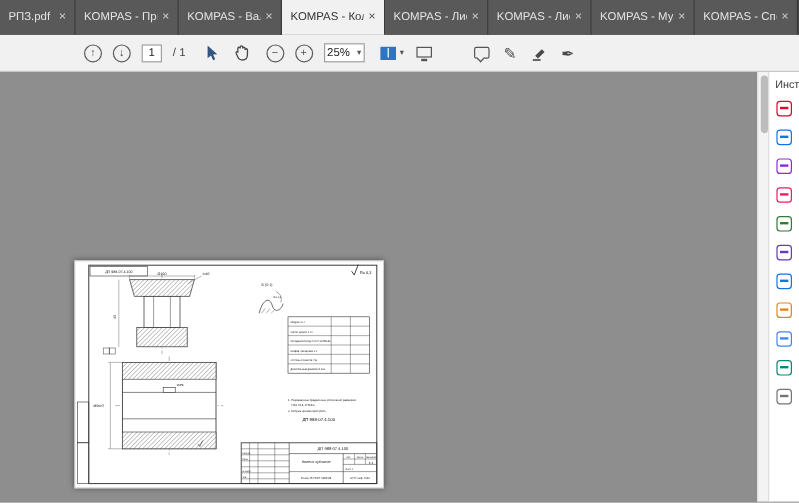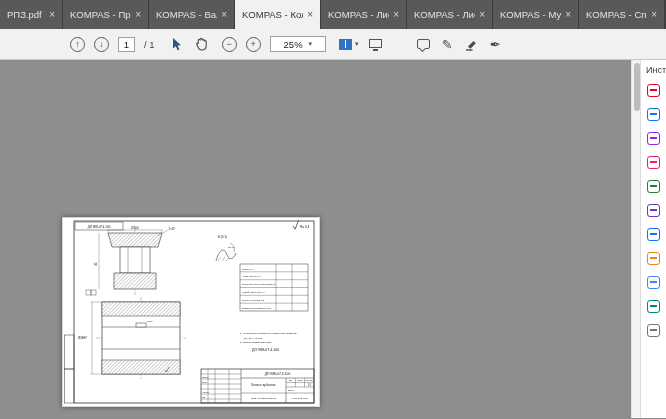--- a/index.html
+++ b/index.html
@@ -16,21 +16,21 @@
   .tab .x { margin-left:4px; font-size:10px; opacity:.85; }
 
   
   .toolbar { display:flex; align-items:center; height:31px; padding-left:70px; gap:9px;
              background:#f1f1f2; border-bottom:1px solid #c8c8c8; color:#4a4a4a; }
   .circle { width:15px; height:15px; border:1.3px solid #5b5b5b; border-radius:50%;
             display:flex; align-items:center; justify-content:center; font-size:9px; line-height:1; }
   .pagebox { width:17px; height:15px; border:1px solid #9f9f9f; background:#fff; font-size:9.5px;
              display:flex; align-items:center; justify-content:center; color:#222; }
   .pagetotal { font-size:9.5px; color:#444; }
-  .zoomsel { height:16px; border:1px solid #9f9f9f; background:#fff; padding:0 13px; font-size:9.5px;
+  .zoomsel { height:16px; border:1px solid #9f9f9f; background:#fff; padding:0 2px; font-size:9.5px;
              display:flex; align-items:center; gap:6px; color:#222; }
   .caret { font-size:7px; color:#555; }
   .tbtn { display:flex; align-items:center; justify-content:center; height:20px; min-width:15px; }
   .glyph13 { font-size:13px; color:#4a4a4a; line-height:1; }
   .gridicon { position:relative; width:13px; height:11px; background:#2d74c4; }
   .gridicon::after { content:""; position:absolute; left:5.5px; top:1.5px; bottom:1.5px; width:1.6px; background:#fff; }
   .screenicon { position:relative; width:13px; height:9px; border:1.3px solid #555; margin-top:-2px; }
   .screenicon::after { content:""; position:absolute; left:3px; bottom:-4px; width:5px; height:2px; background:#555; }
   .bubble { position:relative; width:13px; height:10px; border:1.3px solid #555; border-radius:2px; background:#f1f1f2; }
   .bubble::after { content:""; position:absolute; left:2px; bottom:-3.2px; width:4px; height:4px; background:#f1f1f2;

